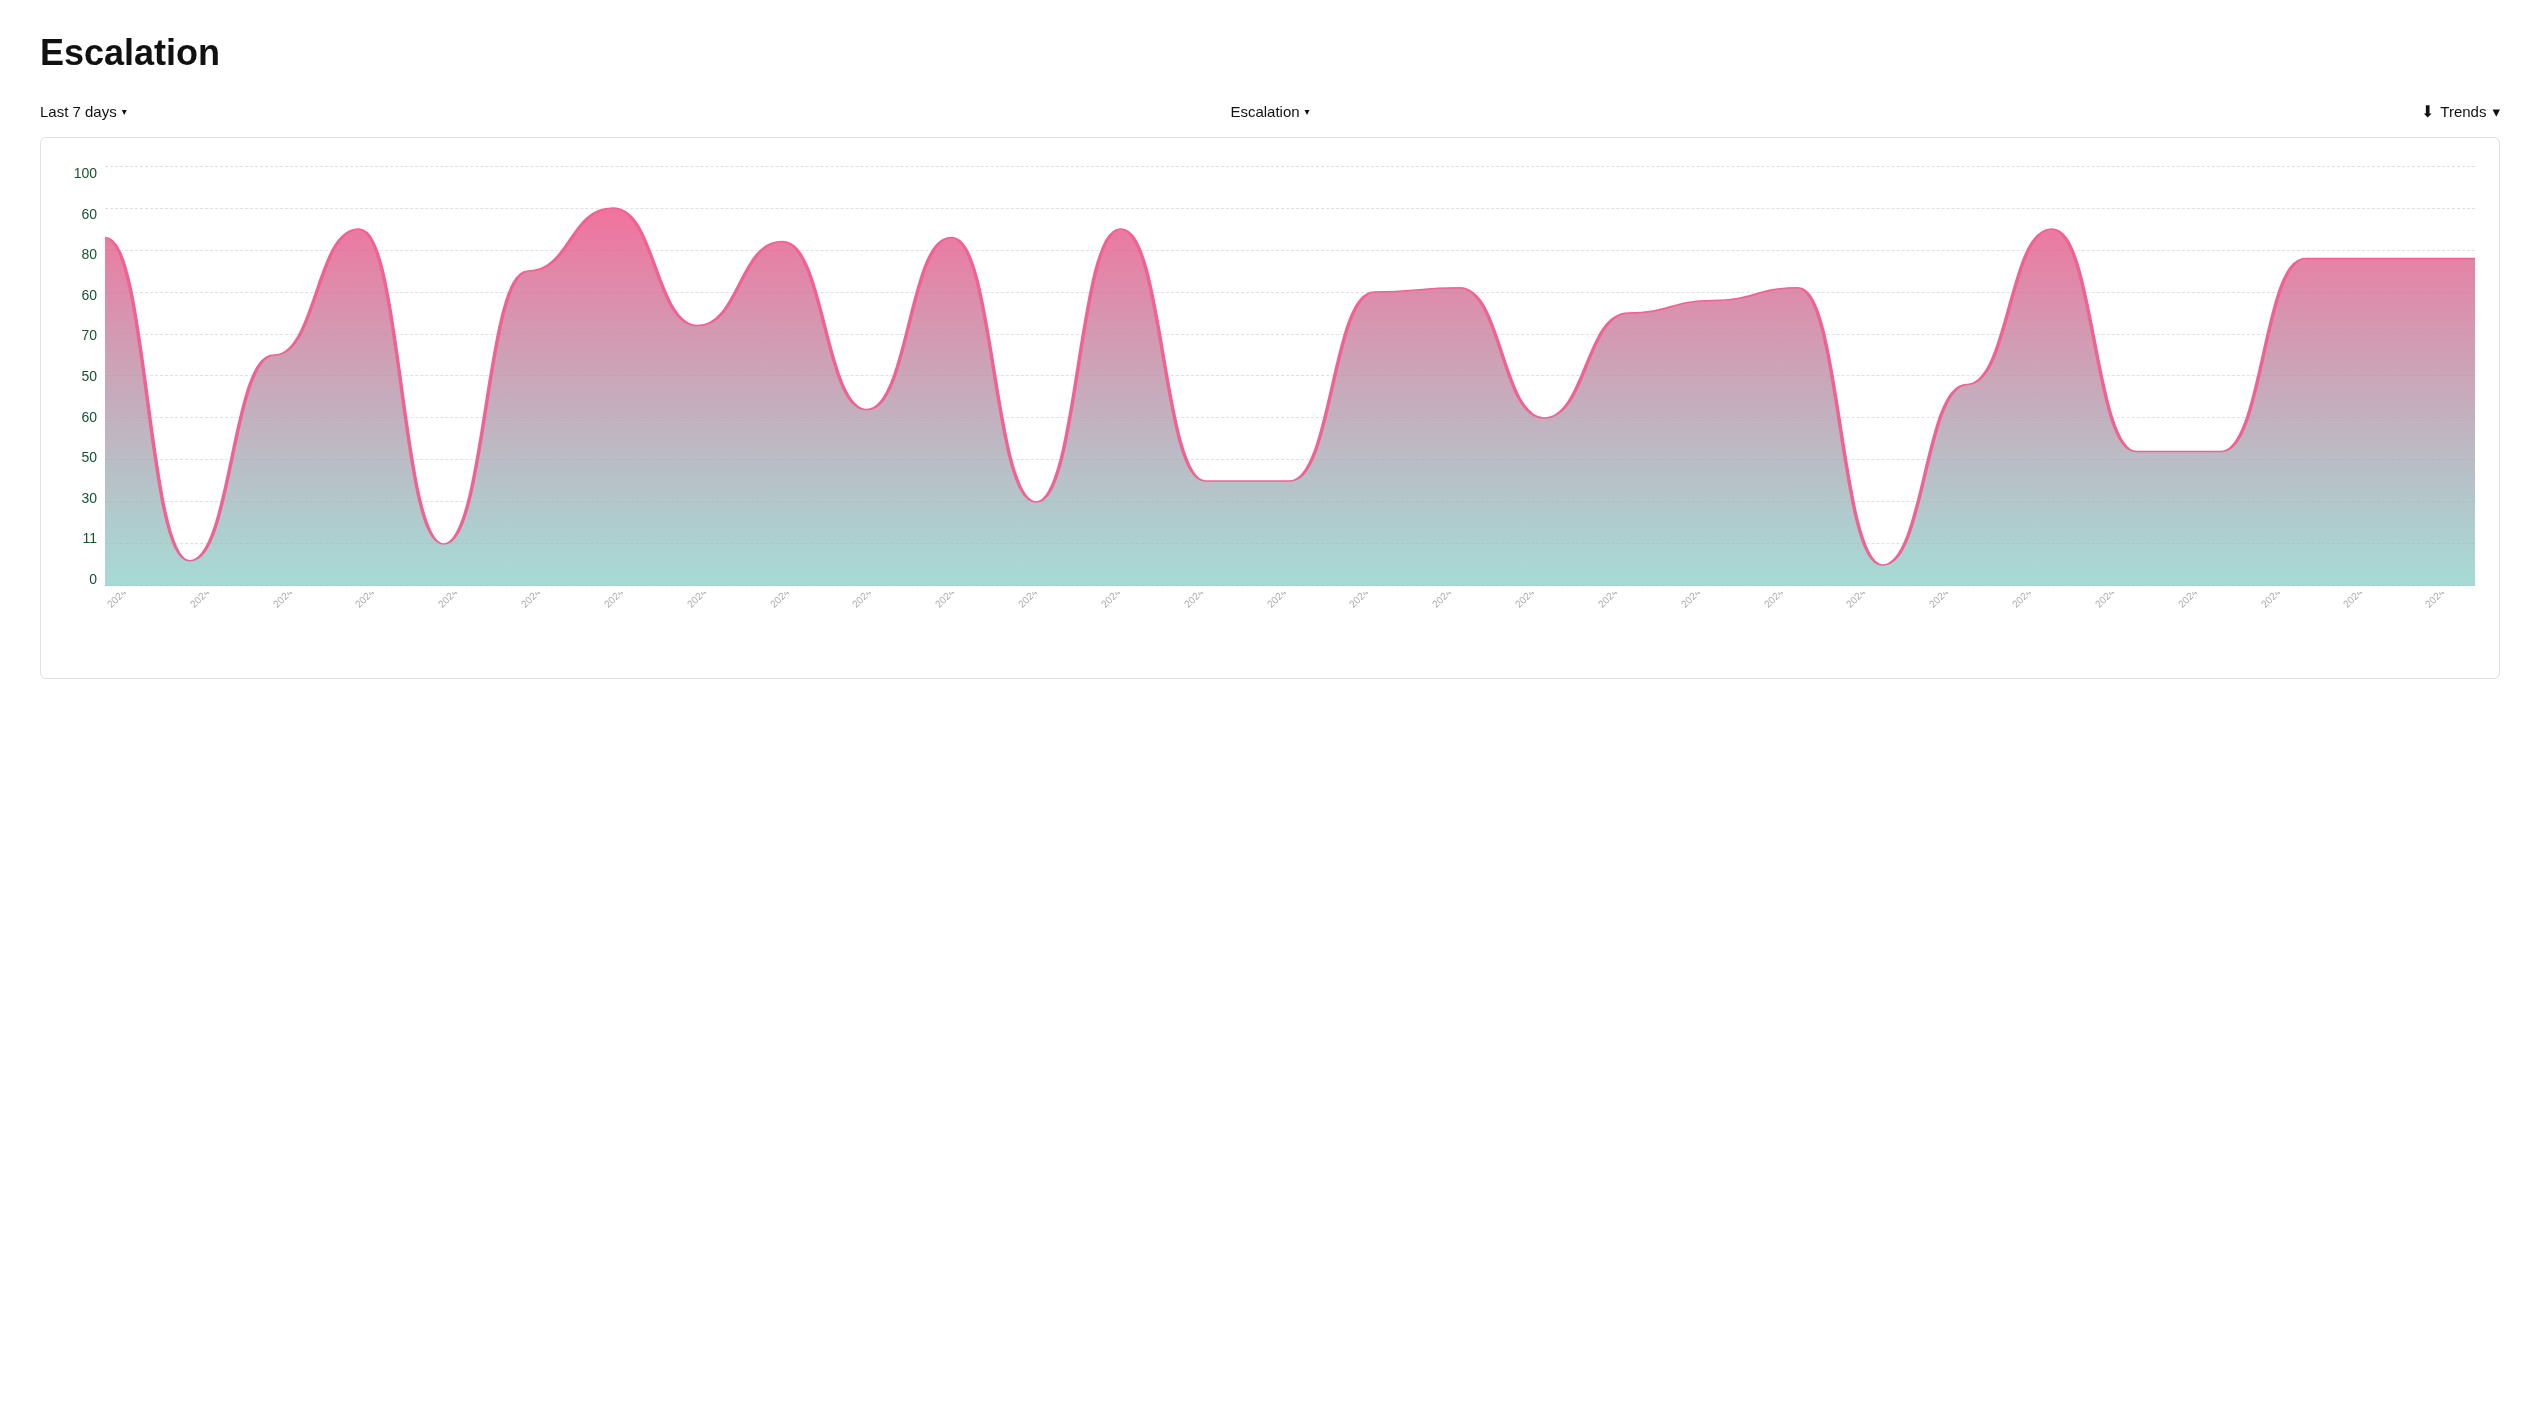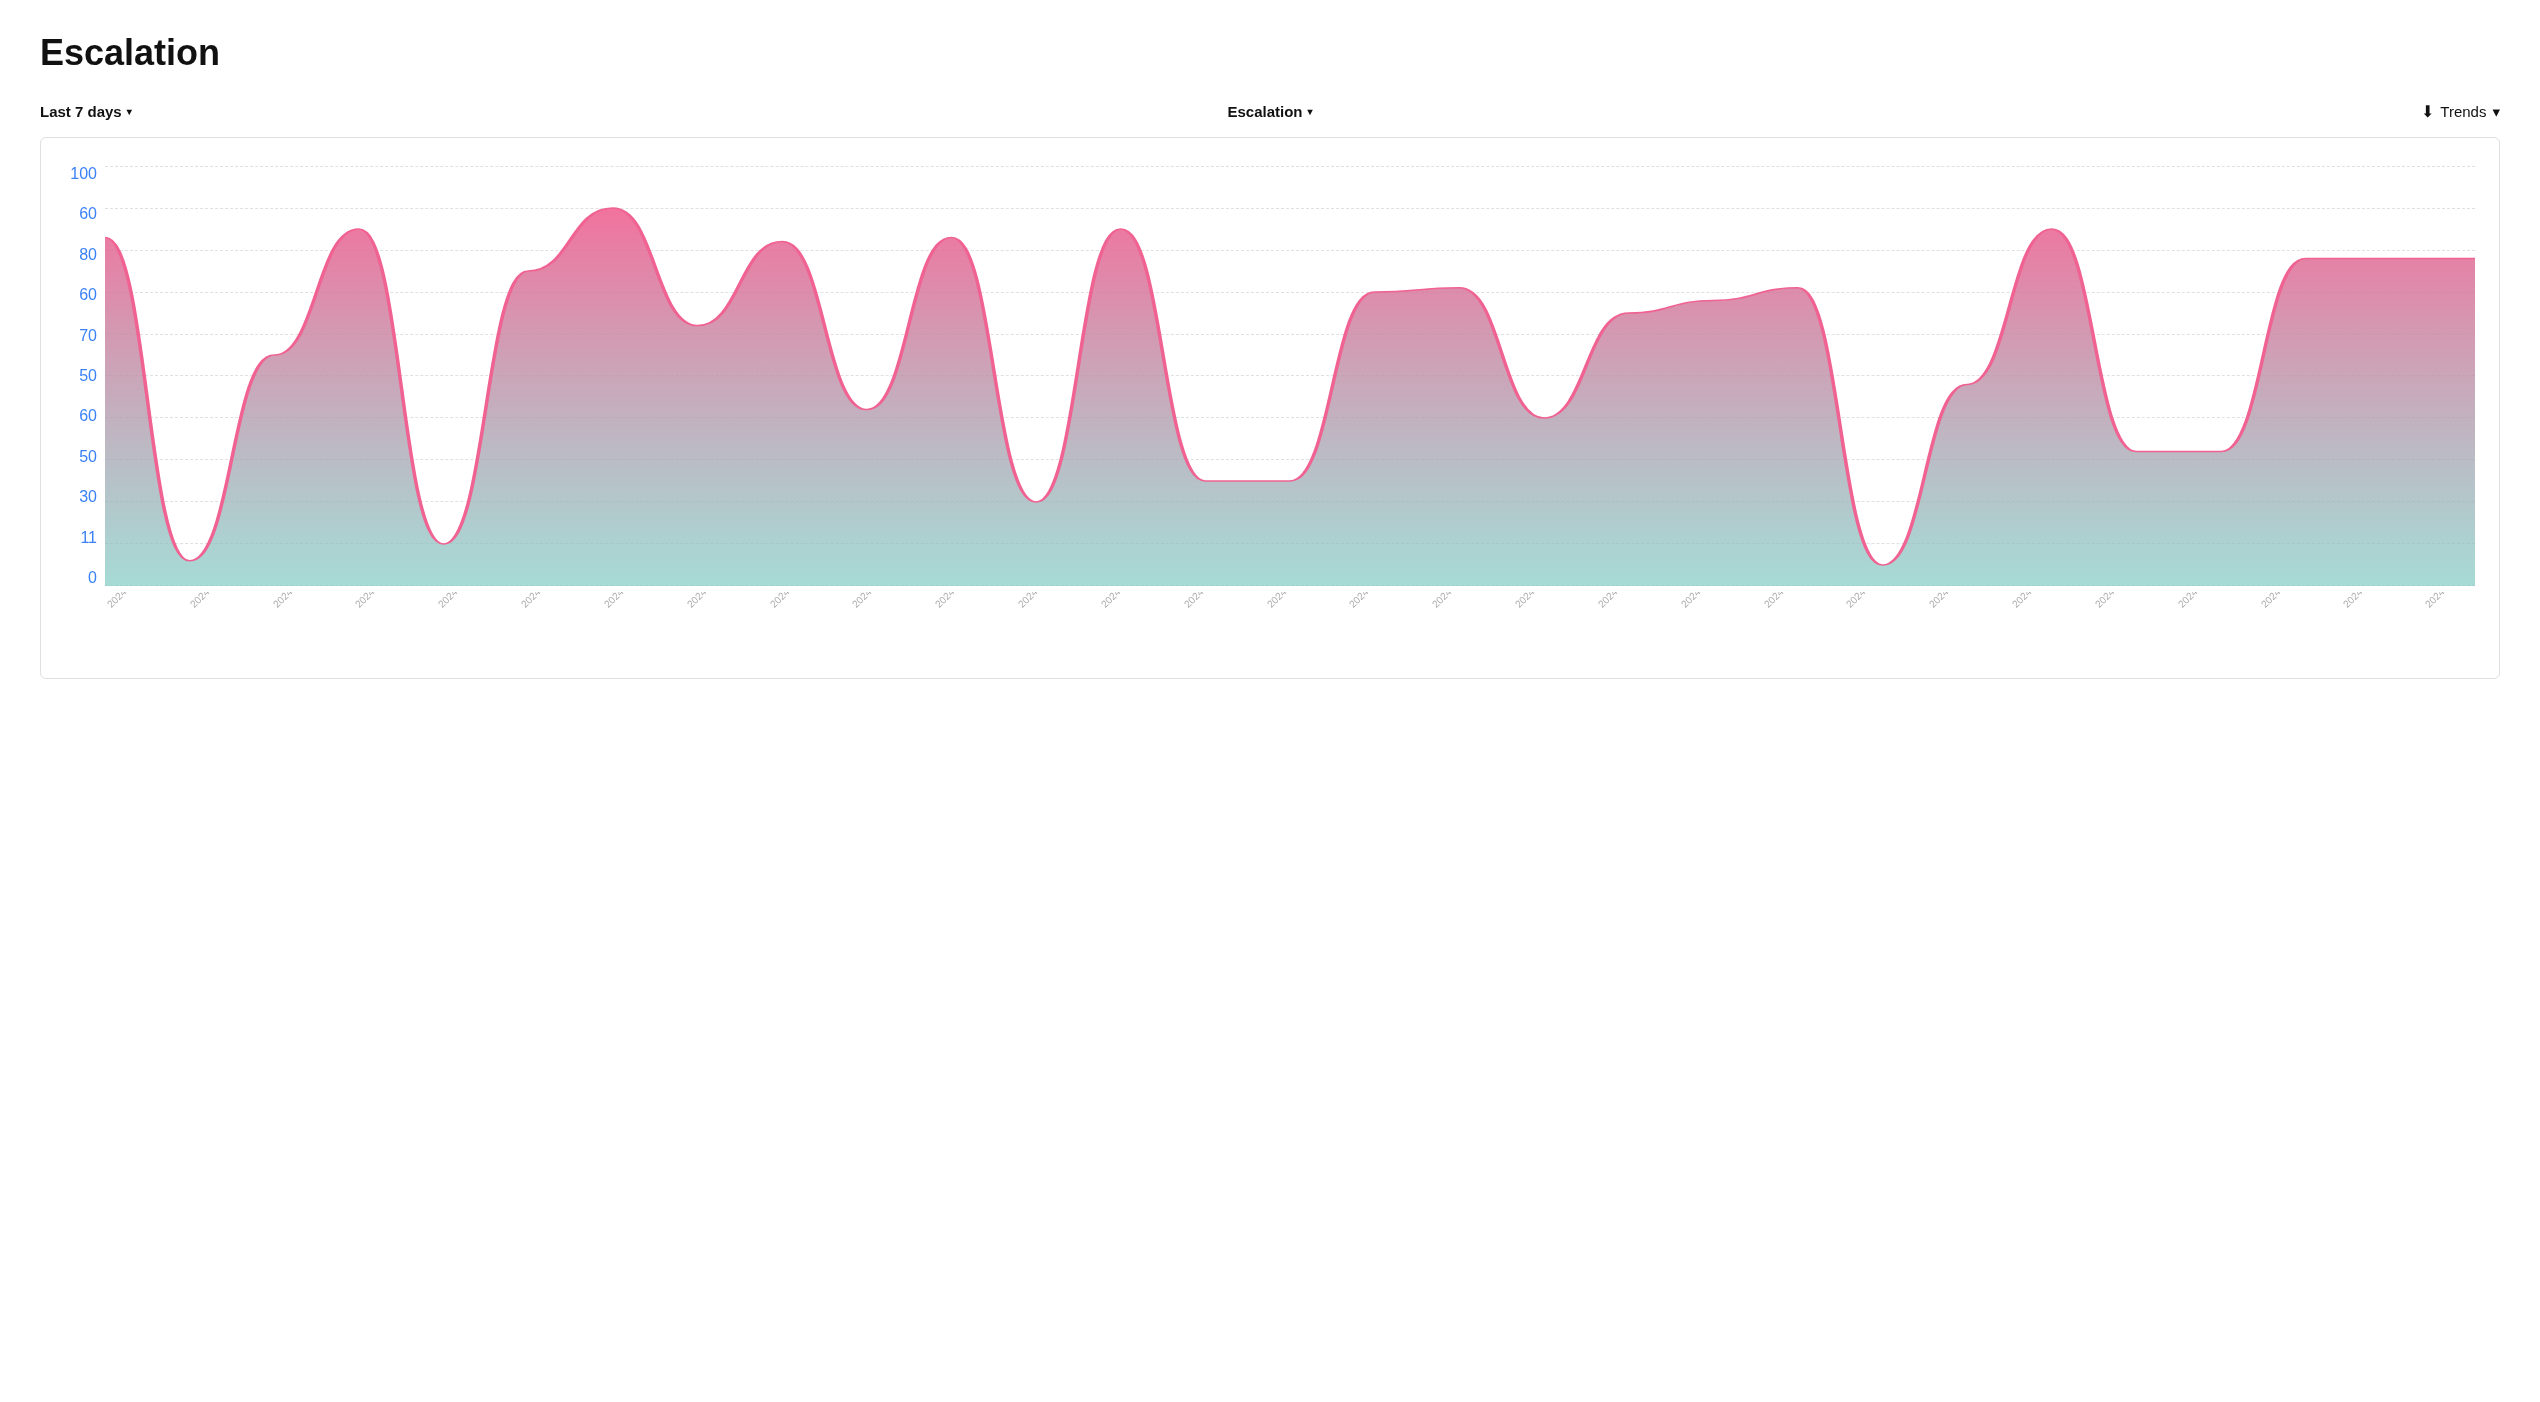--- a/index.html
+++ b/index.html
@@ -21,21 +21,21 @@
       margin-bottom: 16px;
     }
     .toolbar-left { flex: 1; }
     .toolbar-center { flex: 1; text-align: center; }
     .toolbar-right { flex: 1; text-align: right; }
     .dropdown-btn {
       background: none;
       border: none;
       cursor: pointer;
       font-size: 15px;
-      font-weight: 700;
+      font-weight: 400;
       color: #111;
       display: inline-flex;
       align-items: center;
       gap: 5px;
     }
     .dropdown-btn .caret {
       font-size: 10px;
     }
     .trends-btn {
       display: inline-flex;
@@ -62,22 +62,22 @@
     .y-axis {
       display: flex;
       flex-direction: column-reverse;
       justify-content: space-between;
       width: 40px;
       height: 420px;
       padding: 0;
       flex-shrink: 0;
     }
     .y-label {
-      font-size: 16px;
-      color: #3b82f6;
+      font-size: 14px;
+      color: #14532d;
       text-align: right;
       padding-right: 8px;
       line-height: 1;
     }
     .chart-plot {
       flex: 1;
       position: relative;
       height: 420px;
     }
     .grid-lines {

